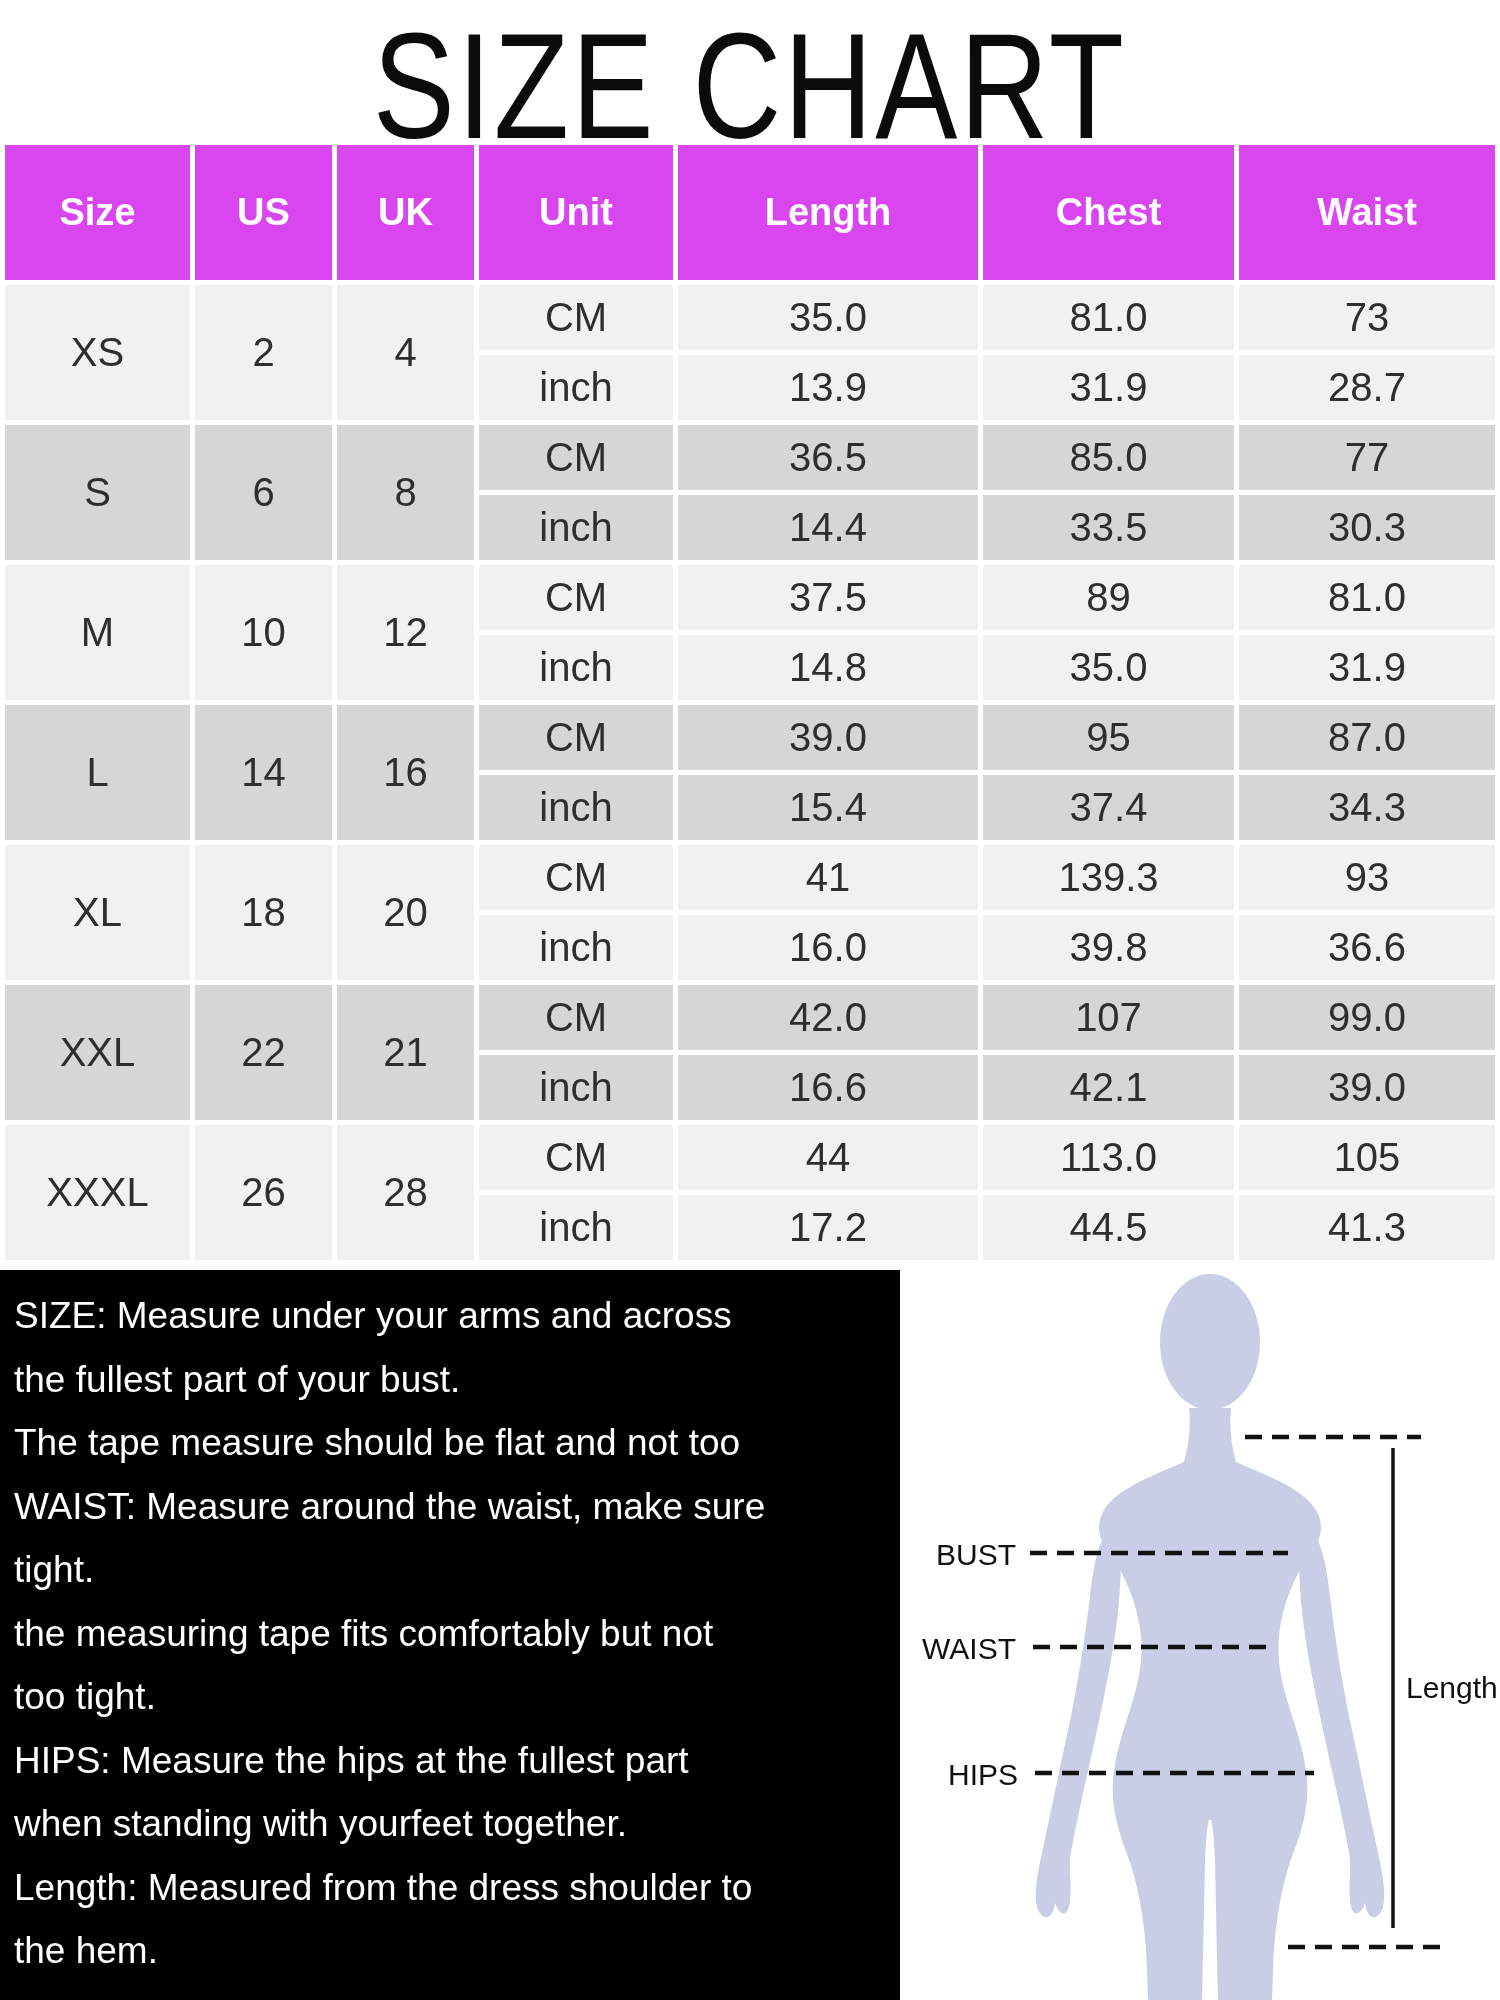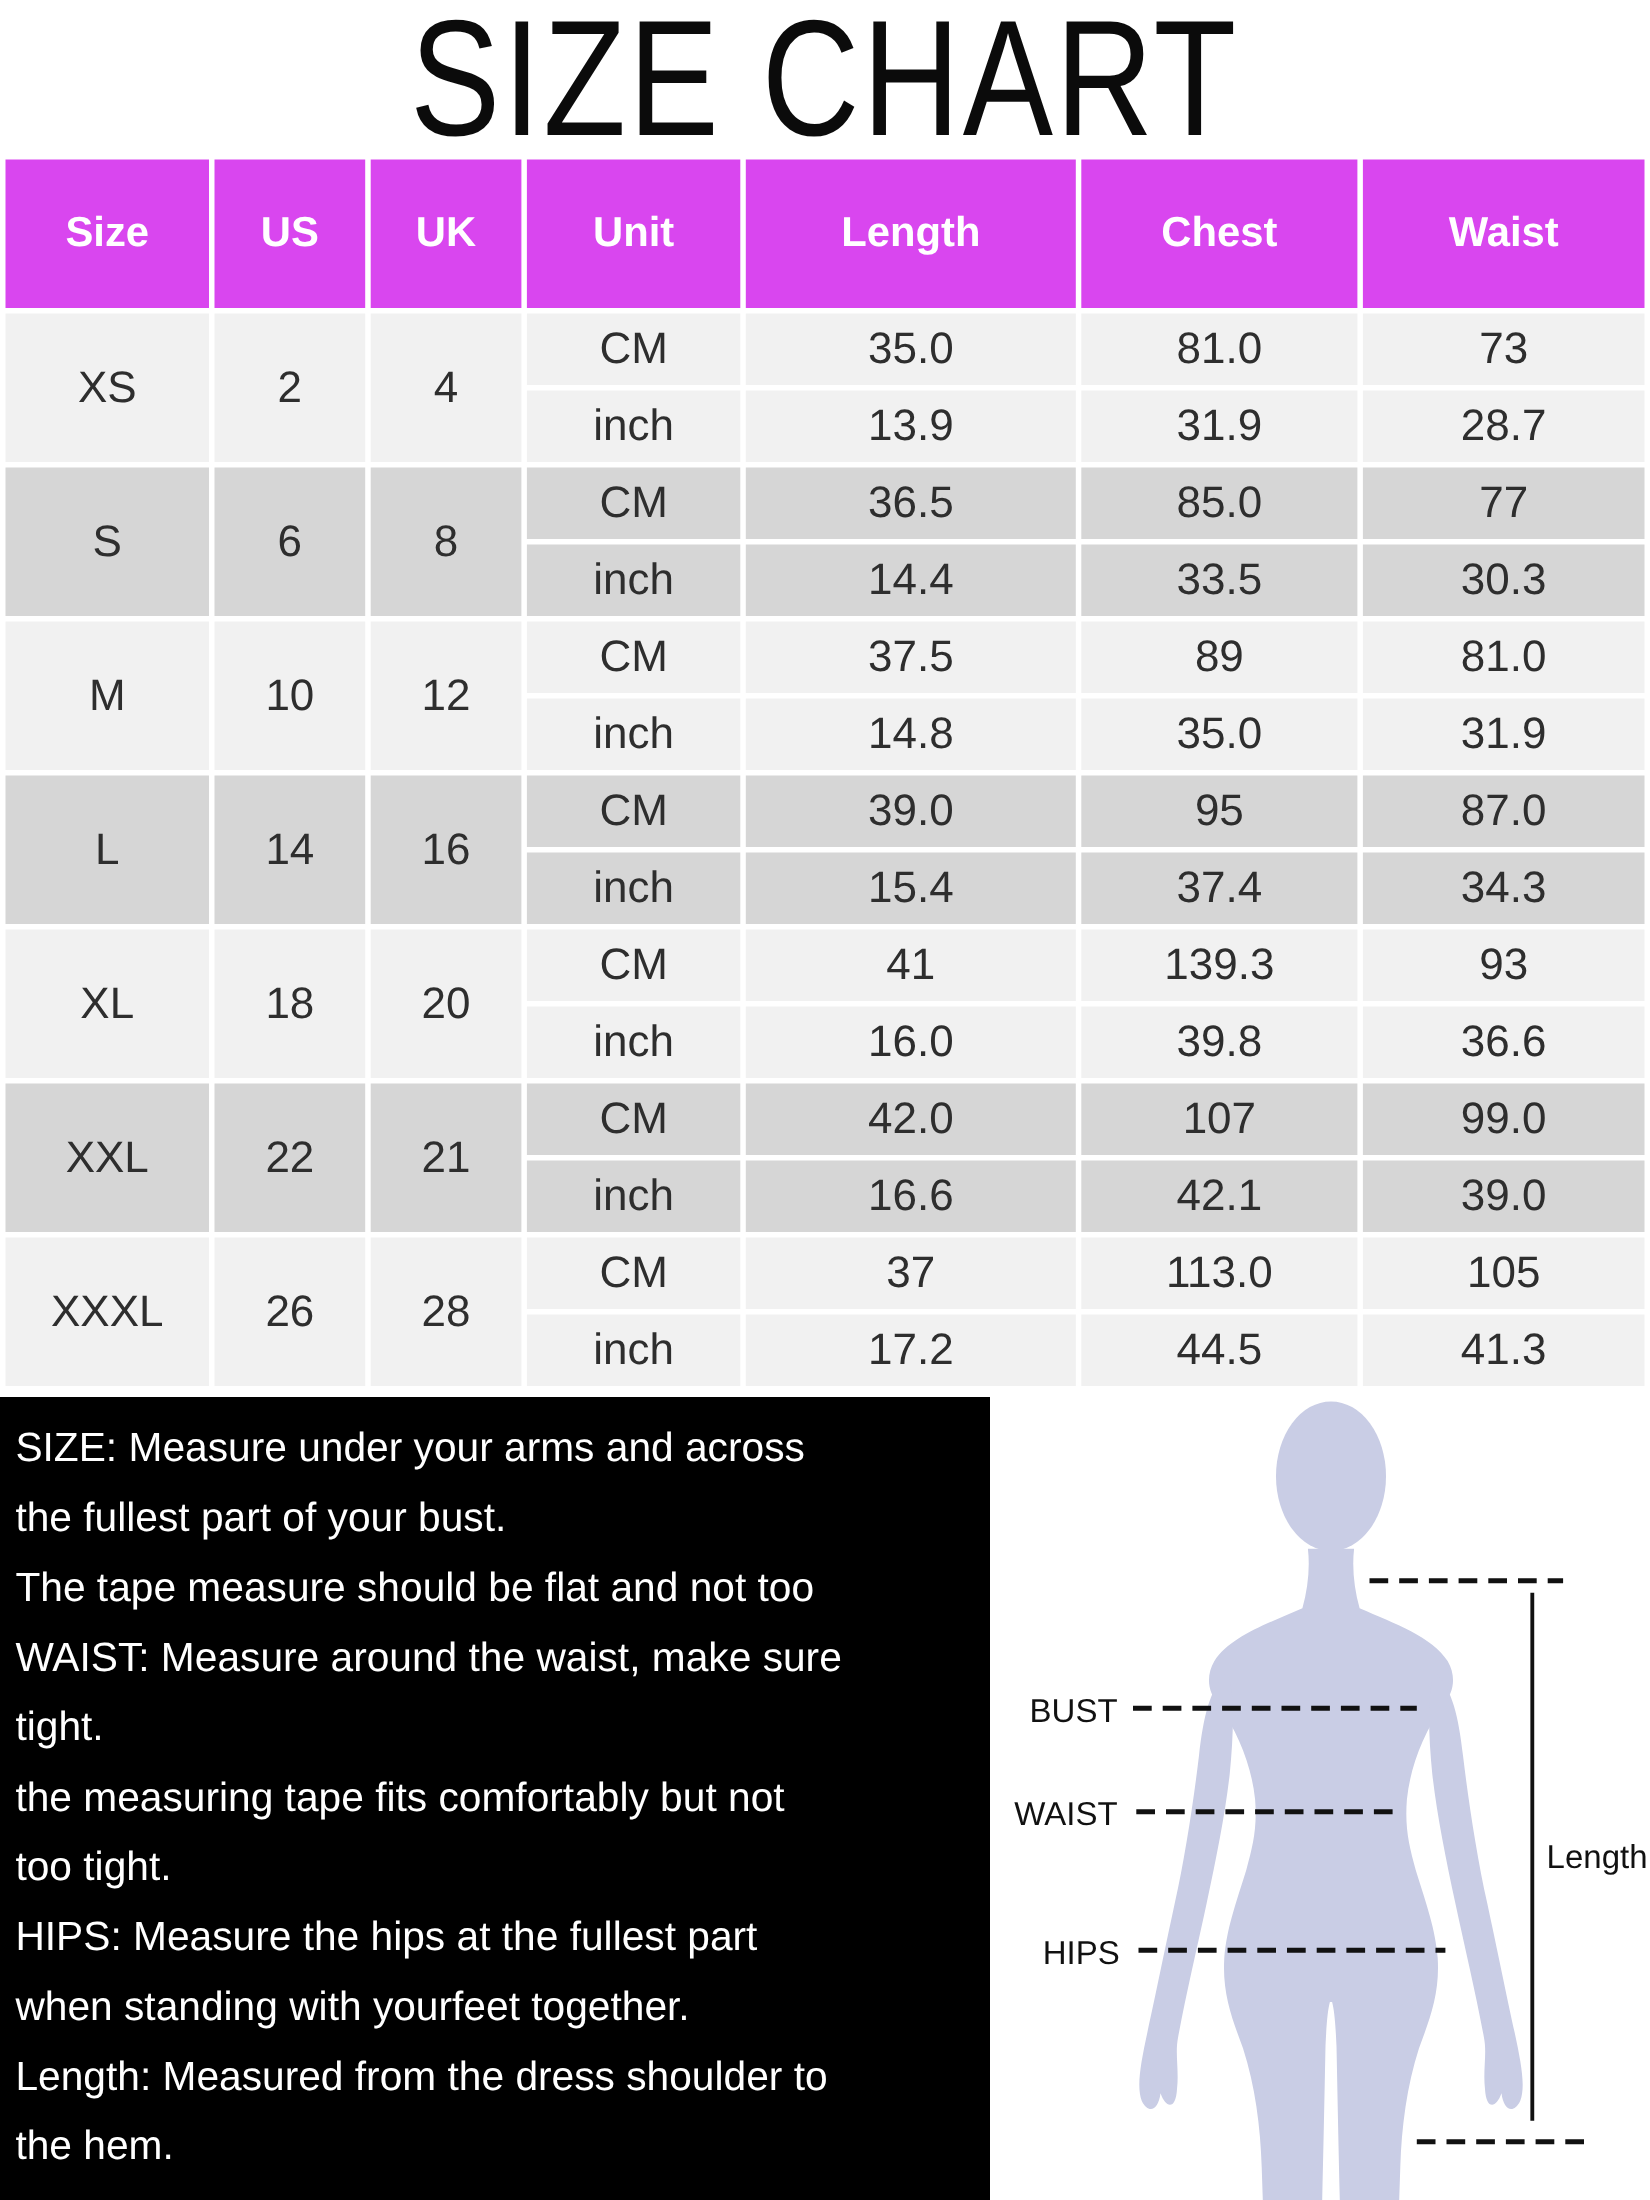--- a/index.html
+++ b/index.html
@@ -3,21 +3,21 @@
 <meta charset="utf-8">
 <style>
   html, body { margin: 0; padding: 0; }
   body {
     width: 1500px; height: 2000px; position: relative; overflow: hidden;
     background: #ffffff;
     font-family: "Liberation Sans", "DejaVu Sans", sans-serif;
   }
   .title-bar {
     position: absolute; top: 0; left: 0; width: 1500px; height: 142px;
-    display: flex; align-items: center; justify-content: center;
+    display: flex; align-items: flex-start; justify-content: center;
   }
   .title-text {
     display: inline-block; white-space: nowrap;
     font-size: 150px; font-weight: 400; color: #0b0b0b;
     letter-spacing: 3px; transform: scaleX(0.82); transform-origin: center;
   }
   table.size-chart {
     position: absolute; top: 140px; left: 0; width: 1500px;
     border-collapse: separate; border-spacing: 5px; table-layout: fixed;
   }
@@ -168,21 +168,21 @@
         <td>inch</td>
         <td>16.6</td>
         <td>42.1</td>
         <td>39.0</td>
       </tr>
       <tr class="light">
         <td rowspan="2">XXXL</td>
         <td rowspan="2">26</td>
         <td rowspan="2">28</td>
         <td>CM</td>
-        <td>37</td>
+        <td>44</td>
         <td>113.0</td>
         <td>105</td>
       </tr>
       <tr class="light">
         <td>inch</td>
         <td>17.2</td>
         <td>44.5</td>
         <td>41.3</td>
       </tr>
     </tbody>

